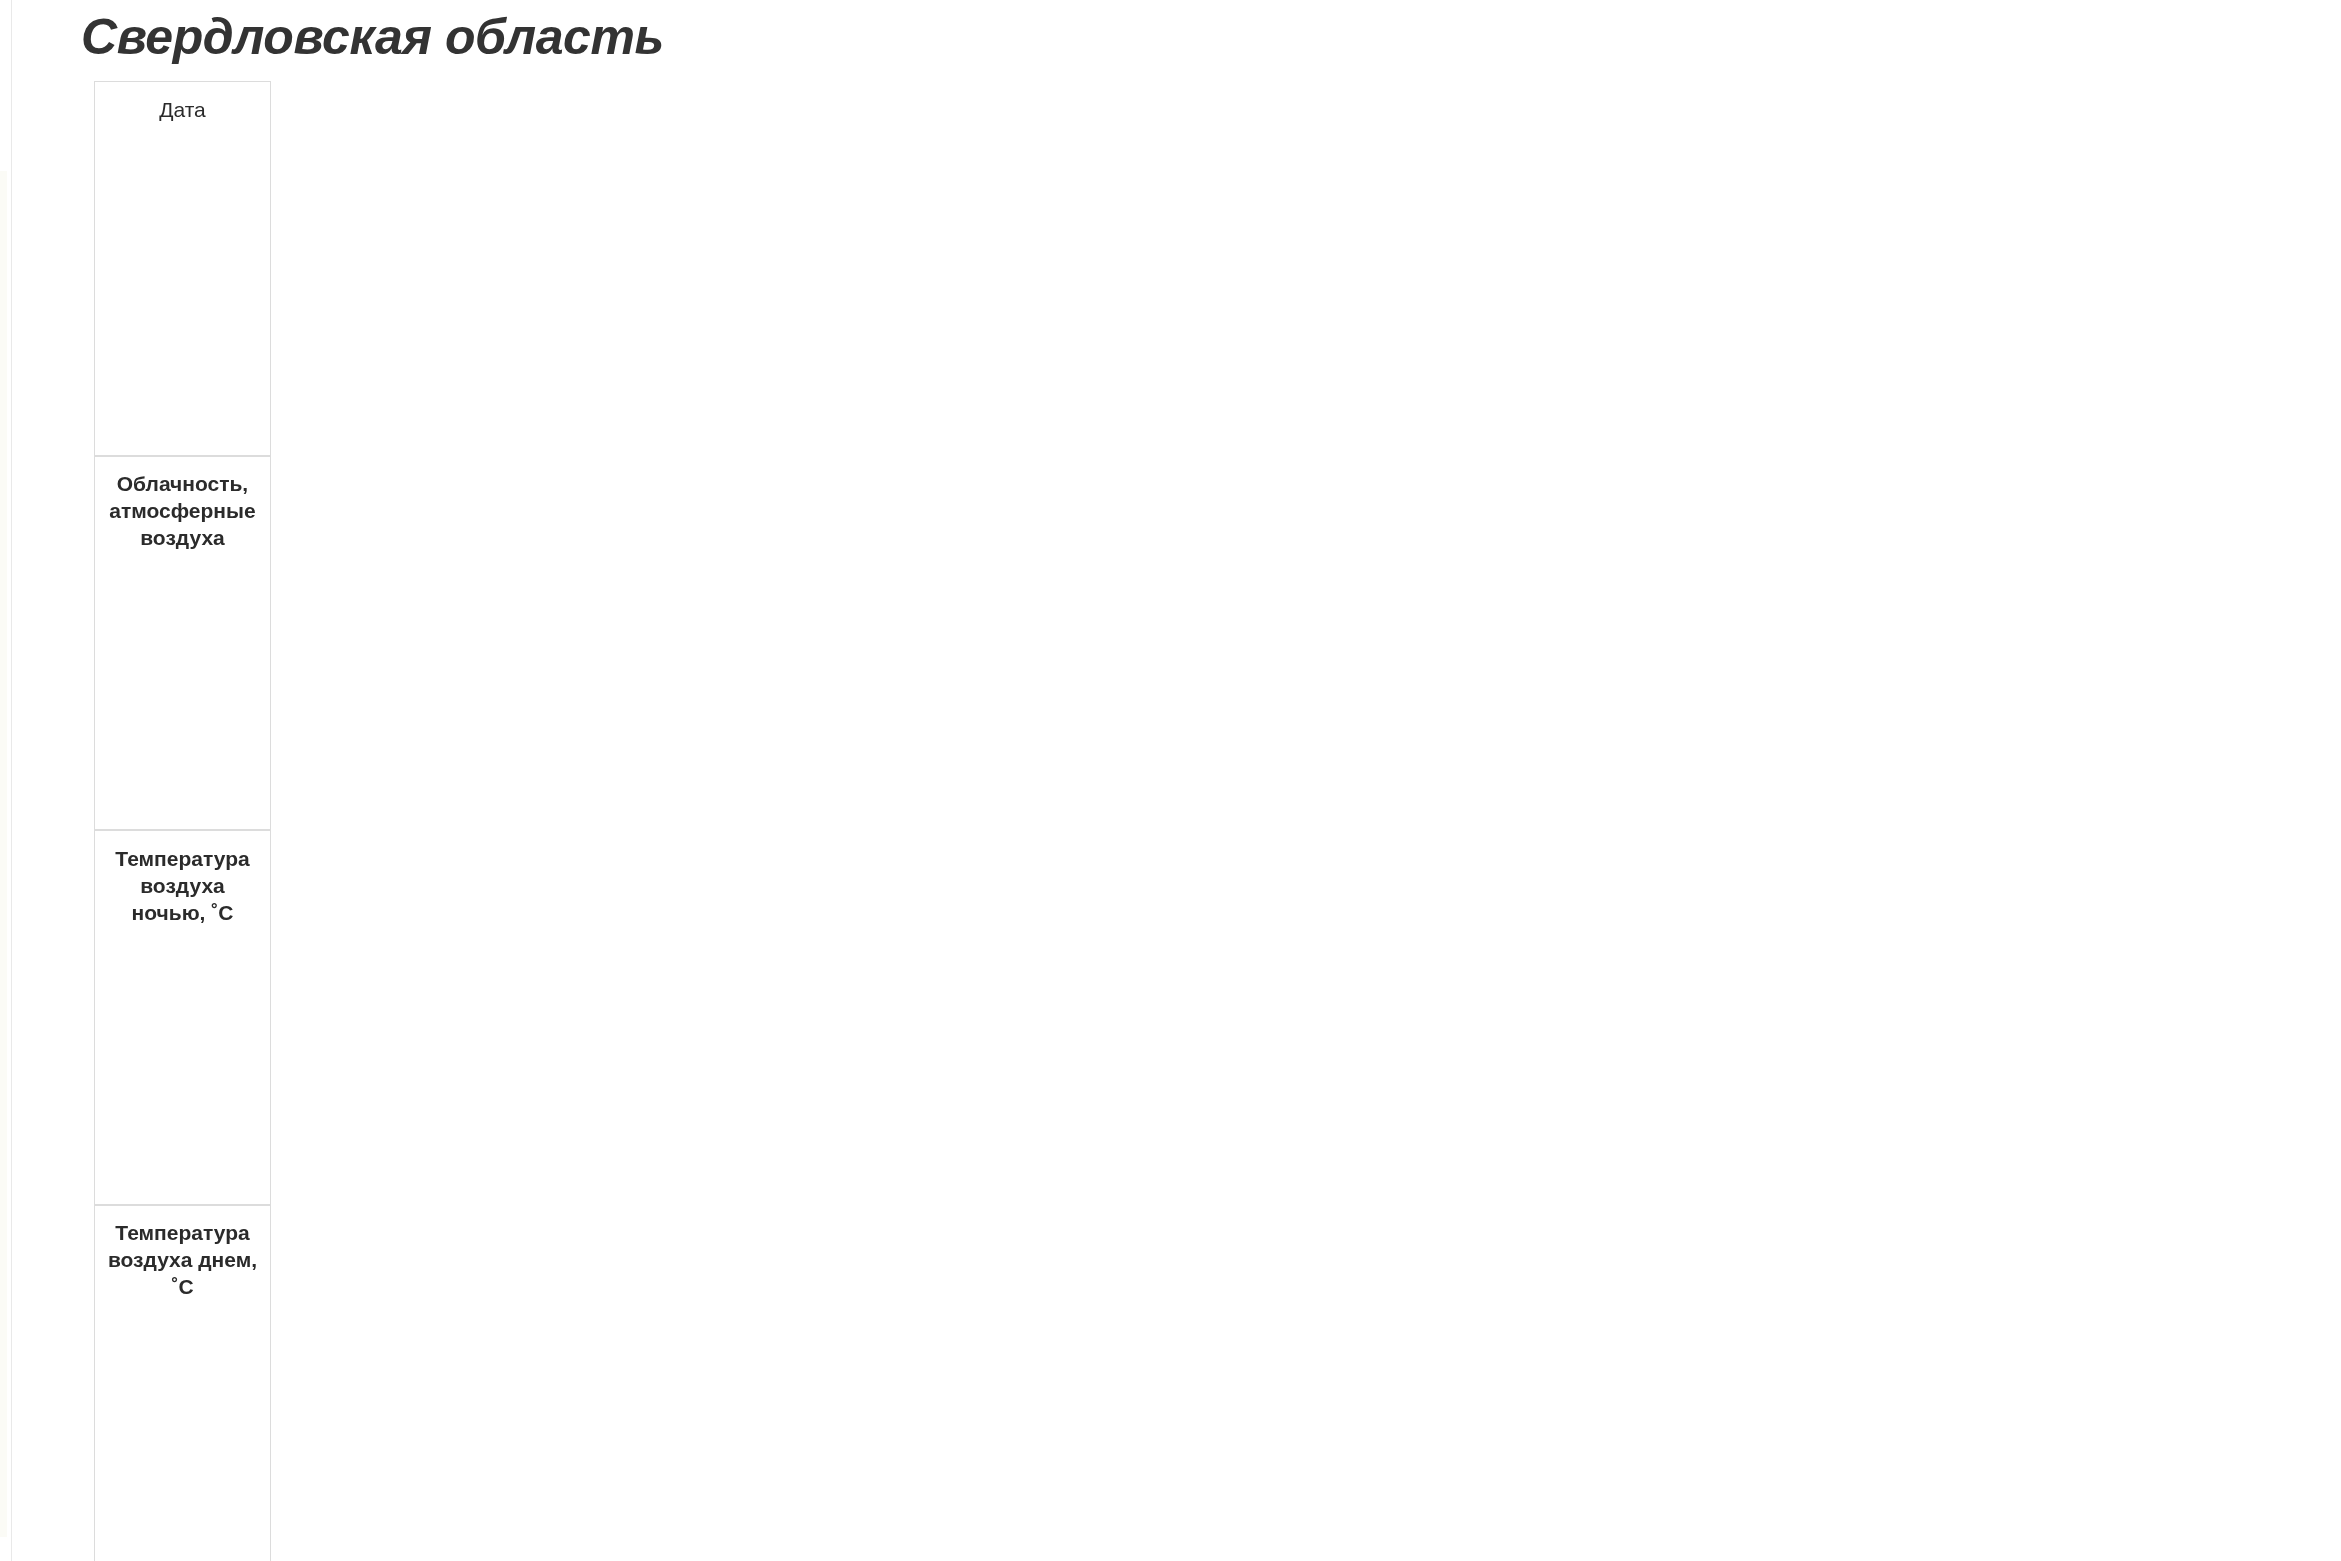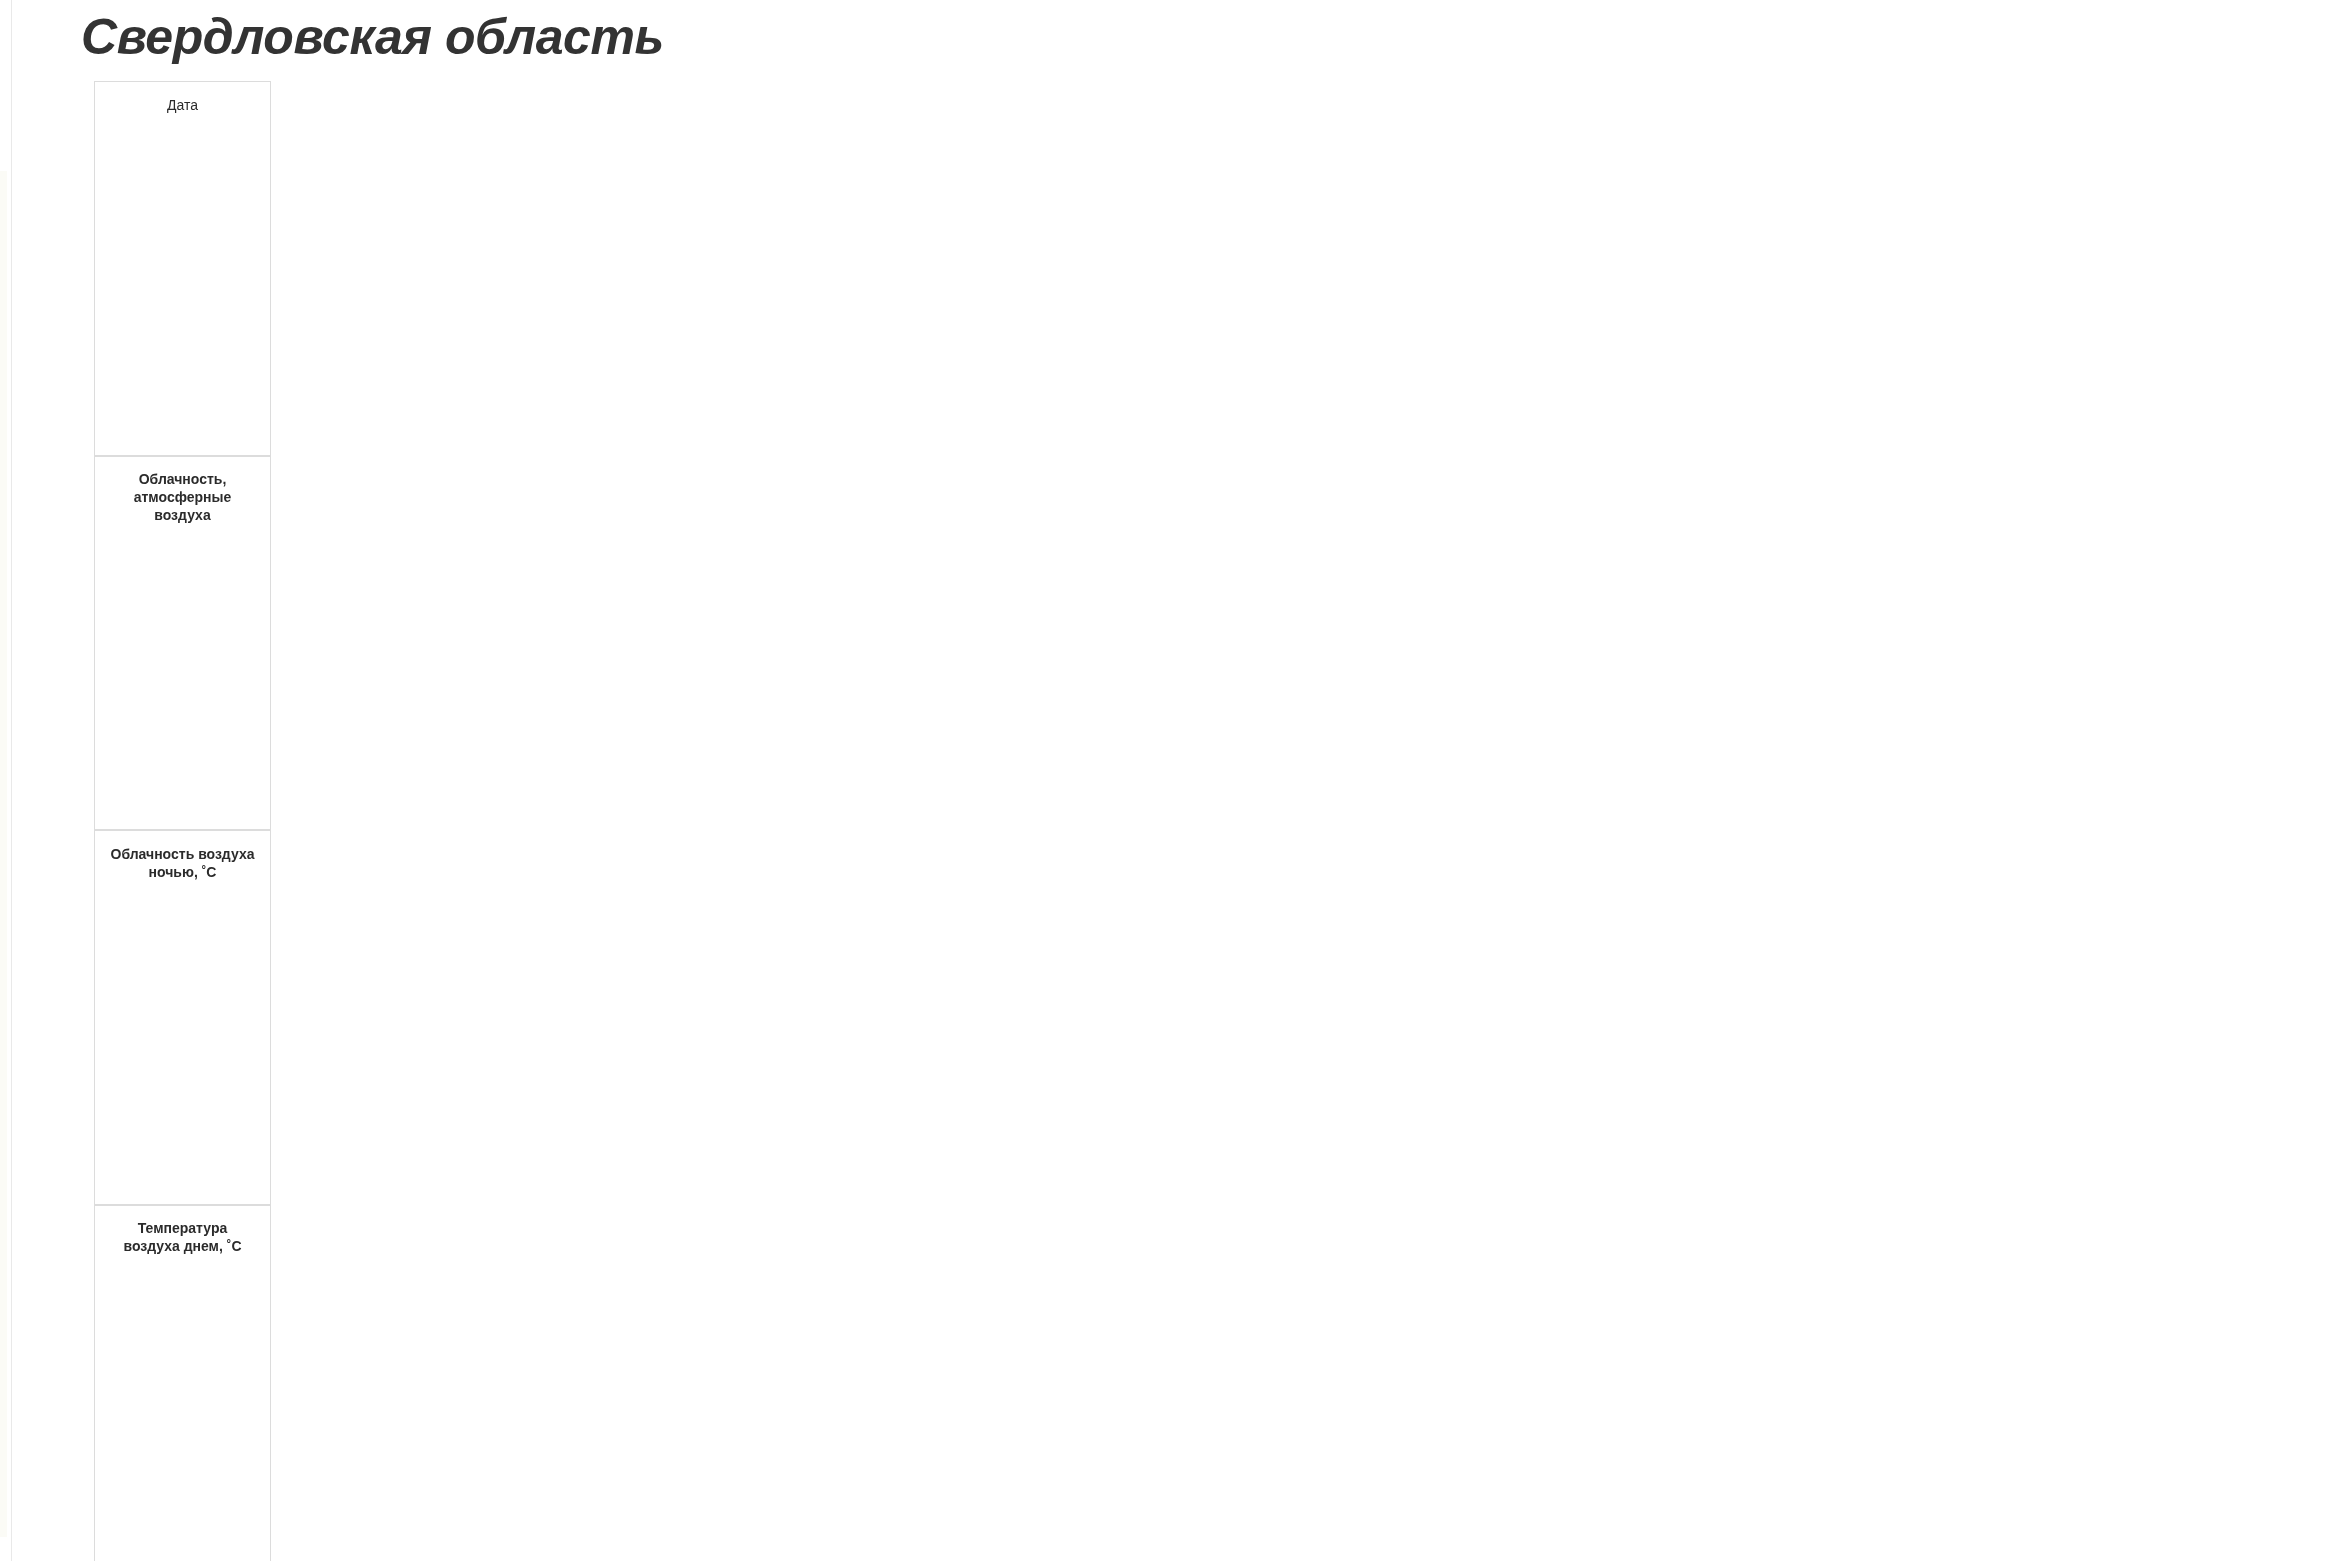--- a/index.html
+++ b/index.html
@@ -78,21 +78,21 @@
   table.forecast th,
   table.forecast td {
     border: 1.6px solid #dcdcdc;
     vertical-align: top;
     padding: 14.6px 11.4px 0 11.4px;
     text-align: center;
   }
 
   table.forecast thead th {
     font-weight: bold;
-    font-size: 14px;
+    font-size: 21px;
     line-height: 1.28;
     color: #2b2b2b;
     height: 358px;
     background: #ffffff;
   }
   table.forecast thead th.th-date {
     font-weight: normal;
   }
 
   .cell-text { display: block; white-space: pre-line; }
@@ -115,21 +115,21 @@
         <col class="c-date">
         <col class="c-sky">
         <col class="c-night">
         <col class="c-day">
         <col class="c-wind">
       </colgroup>
       <thead>
         <tr>
           <th class="th-date cell-text">Дата</th>
           <th class="cell-text">Облачность, атмосферные воздуха</th>
-          <th class="cell-text">Облачность воздуха
+          <th class="cell-text">Температура воздуха
 ночью, ˚С</th>
           <th class="cell-text">Температура
 воздуха днем, ˚С</th>
 
         </tr>
       </thead>
 
     </table>
 
   </div>

